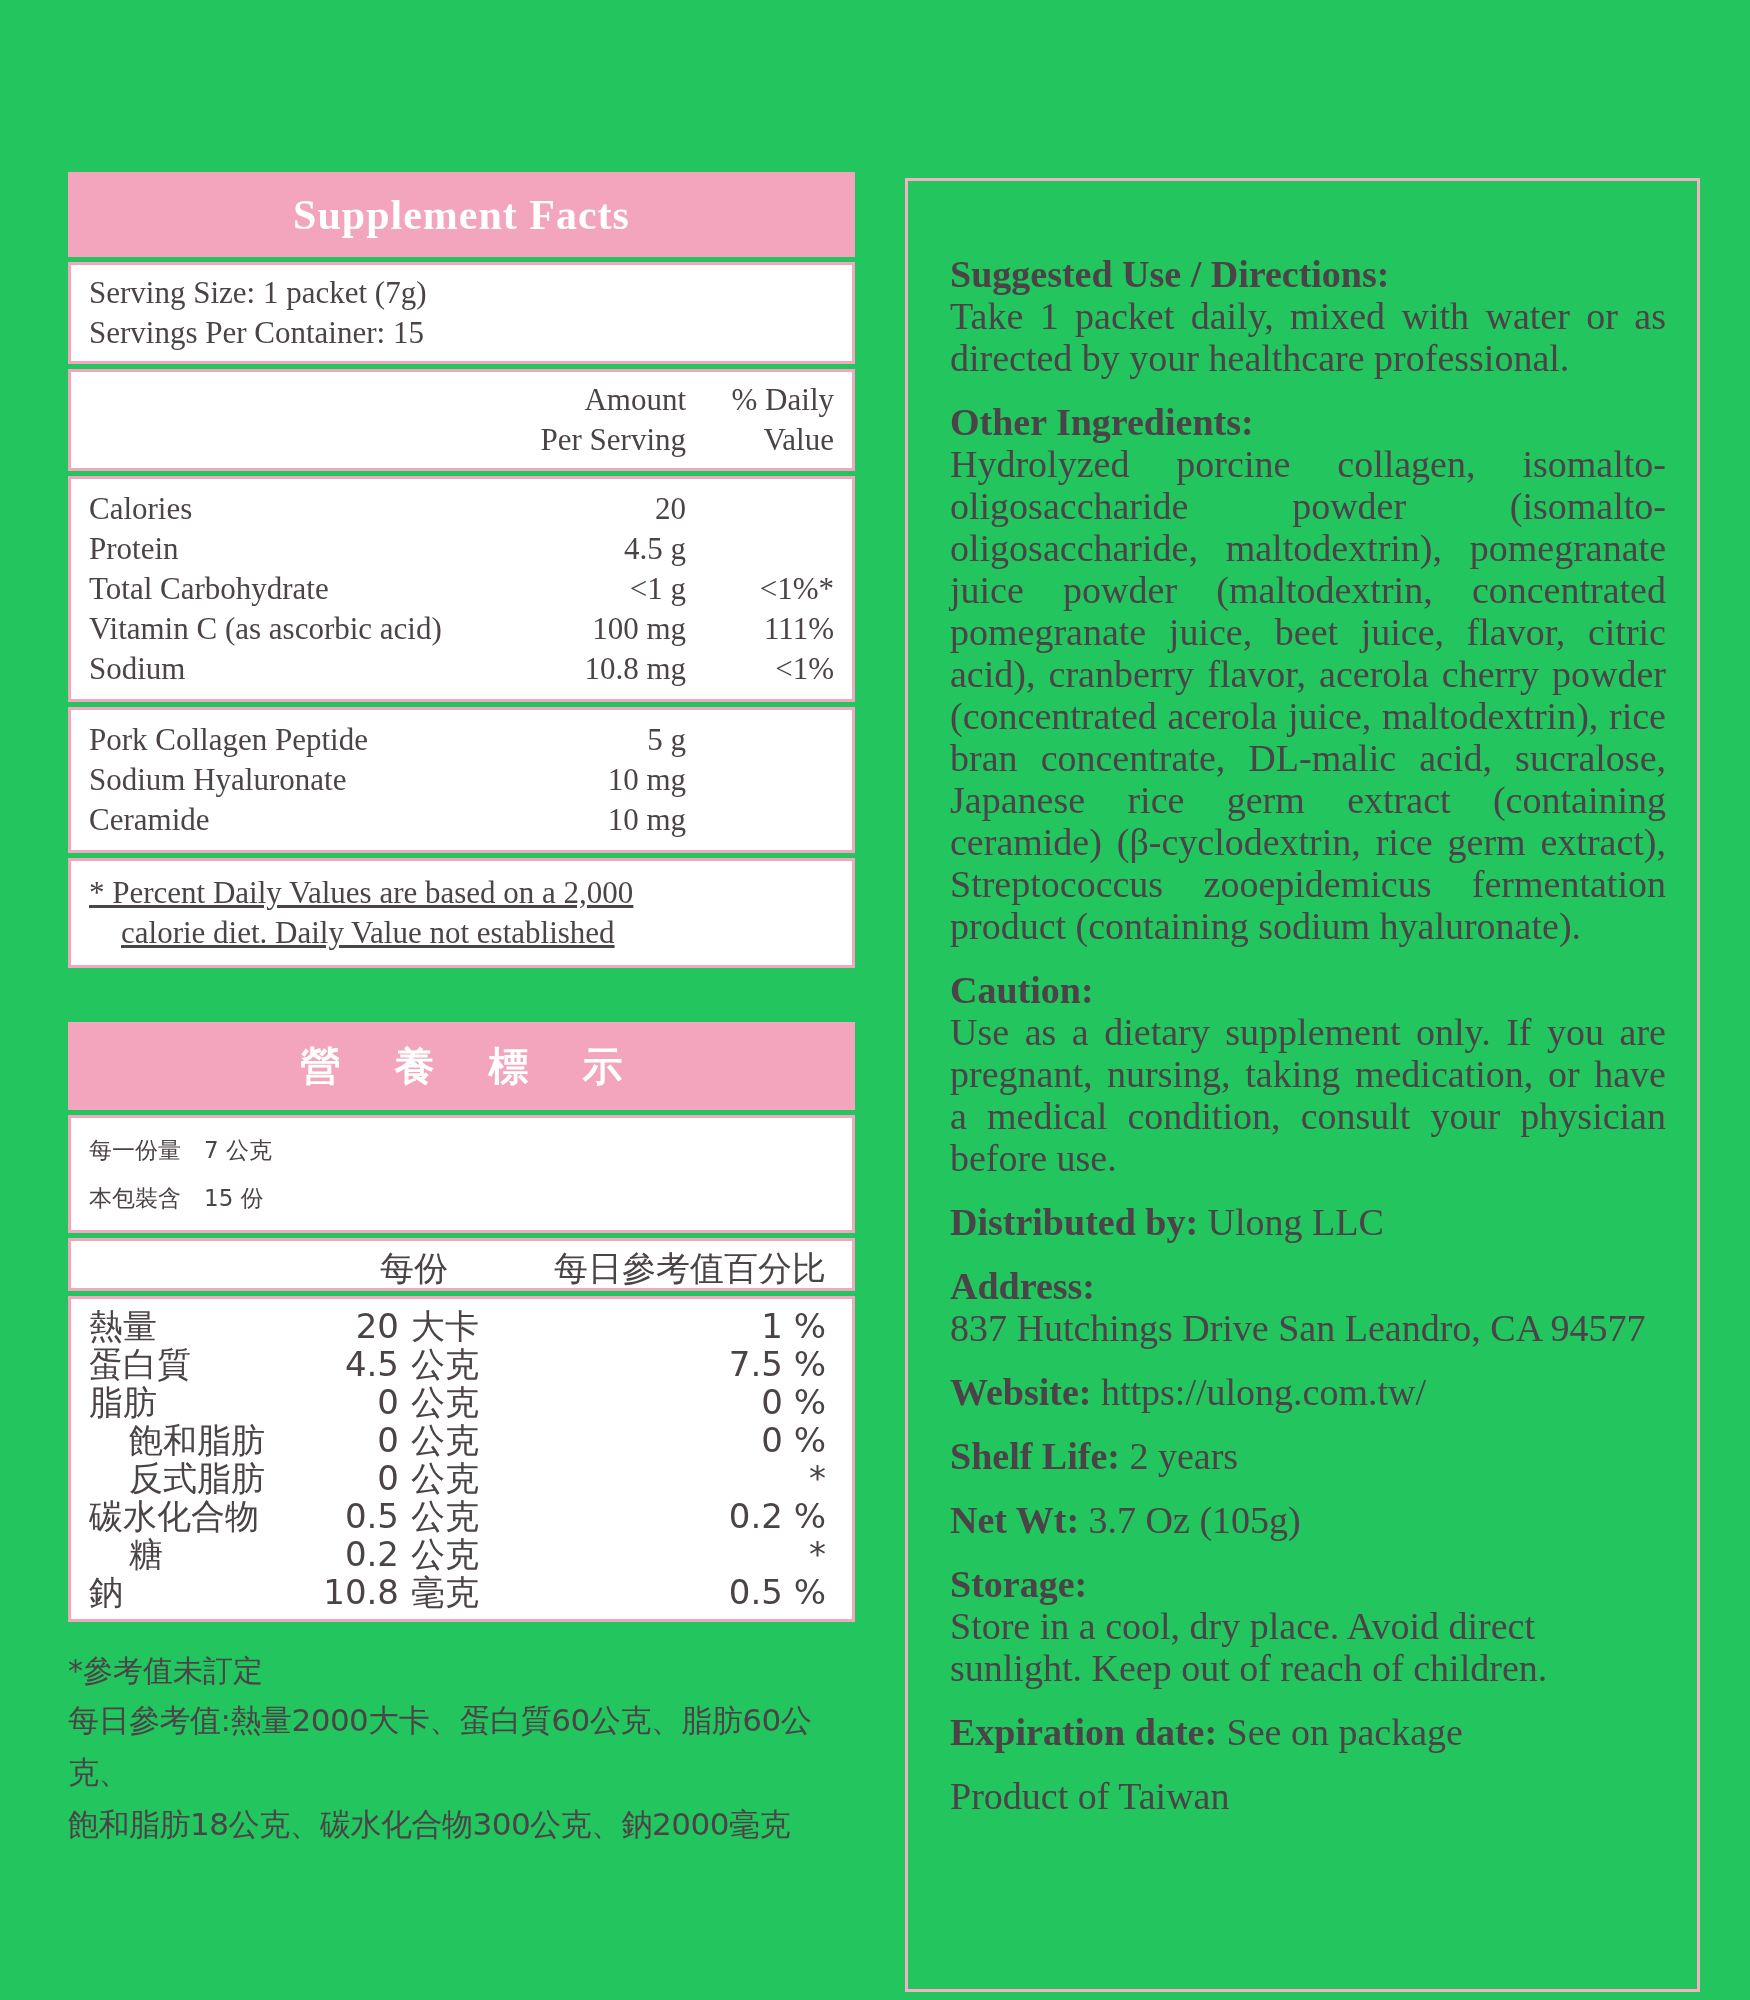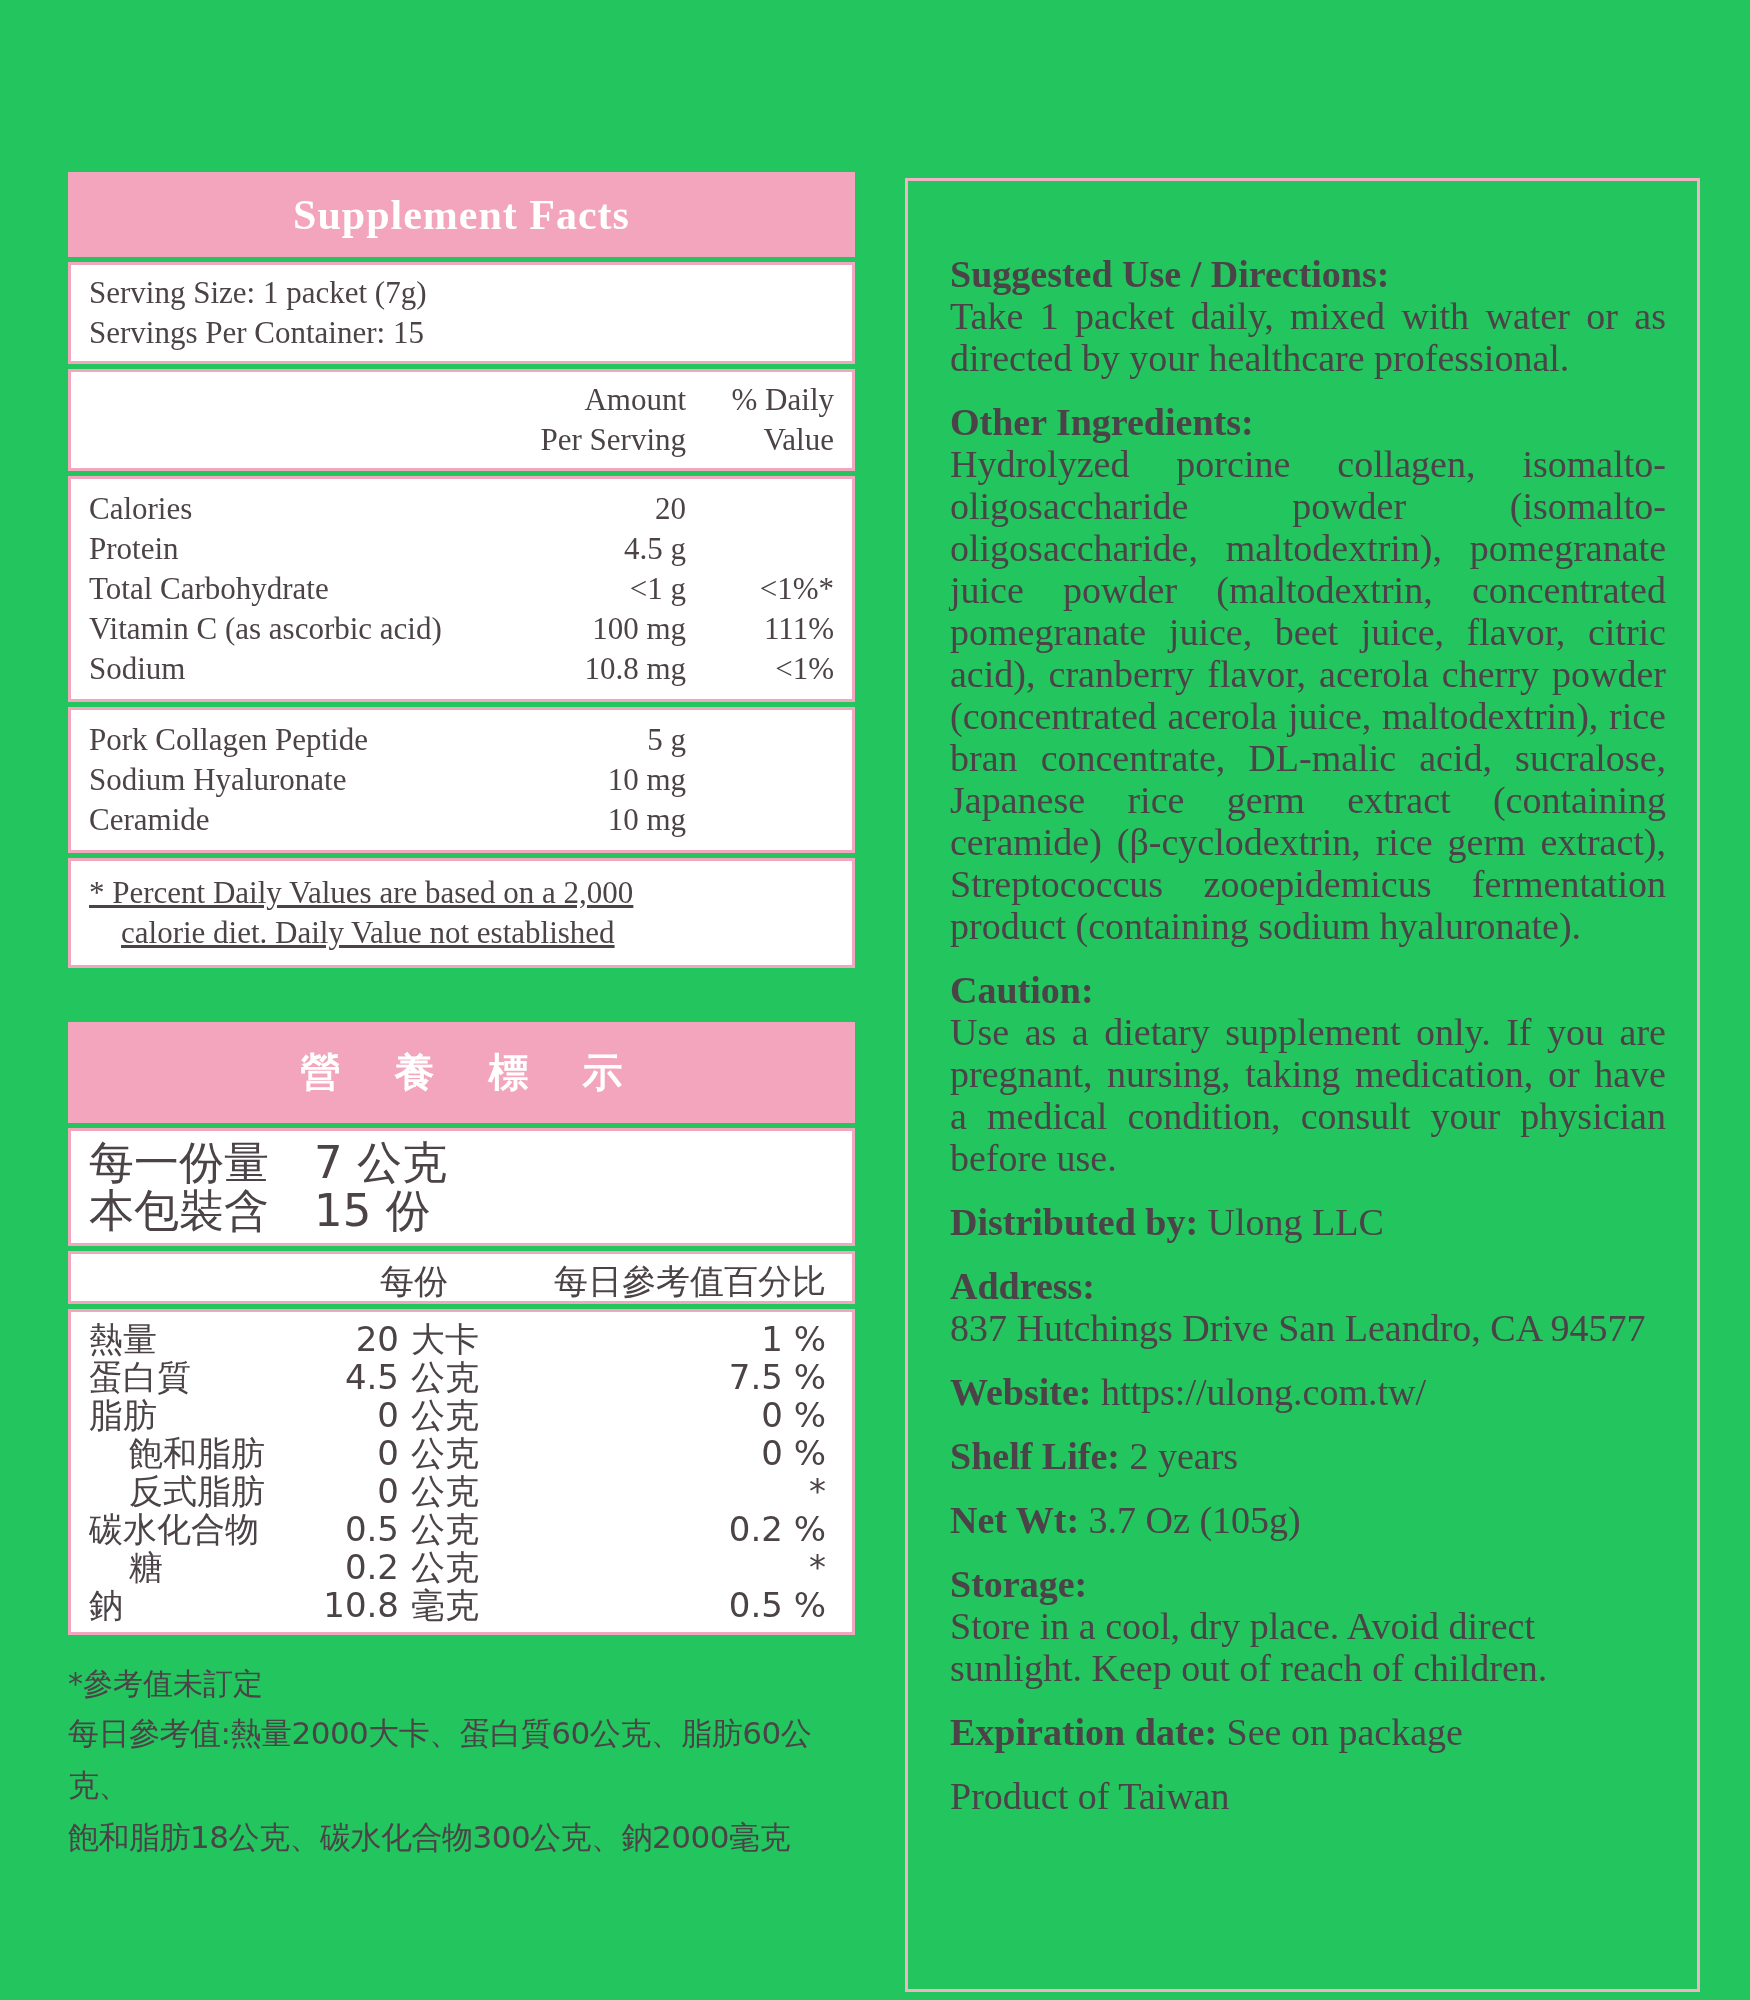--- a/index.html
+++ b/index.html
@@ -23,23 +23,23 @@
   .grid3{display:grid;grid-template-columns:1fr 175px 148px;}
   .grid3 .c2{text-align:right;}
   .grid3 .c3{text-align:right;}
   .hdr-box{padding:8px 18px;}
   .rows-box{padding:10px 18px;}
   .foot-box{padding:12px 18px;text-decoration:underline;}
   .foot-l2{padding-left:32px;}
 
   
   .zh{font-family:"DejaVu Sans", sans-serif;}
-  .zh-band{margin-top:54px;height:101px;}
+  .zh-band{margin-top:54px;height:88px;}
   .zh-band .band-title{font-size:40px;letter-spacing:20px;padding-left:20px;}
-  .zh-serving{font-size:45px;line-height:48px;padding:8px 18px;}
+  .zh-serving{font-size:23px;line-height:48px;padding:8px 18px;}
   .zh-grid{display:grid;grid-template-columns:195px 115px 145px 1fr;align-items:baseline;}
   .zh-grid .num{text-align:right;}
   .zh-grid .unit{text-align:left;padding-left:12px;}
   .zh-grid .dv{text-align:right;}
   .zh-colhdr{font-size:34px;line-height:40px;padding:7px 26px 0 18px;}
   .zh-colhdr .per-serving{grid-column:2 / span 2;text-align:center;}
   .zh-rows{font-size:34px;line-height:38px;padding:8px 26px 8px 18px;}
   .zh-rows .indent{padding-left:40px;}
   .zh-foot{margin-top:26px;font-family:"DejaVu Sans", sans-serif;}
   .zh-foot-l1{font-size:30px;line-height:46px;}

